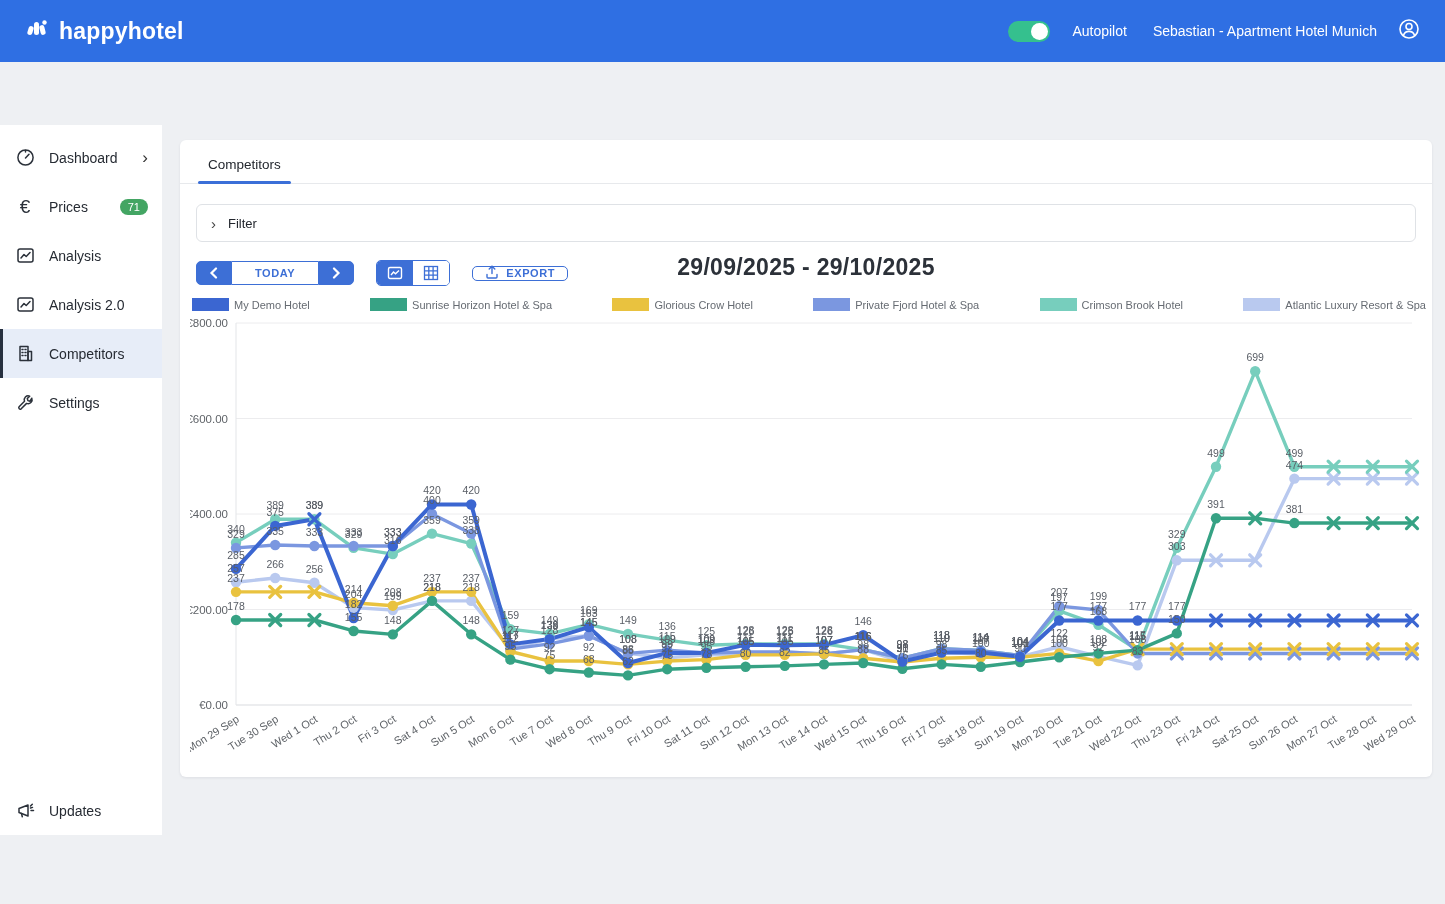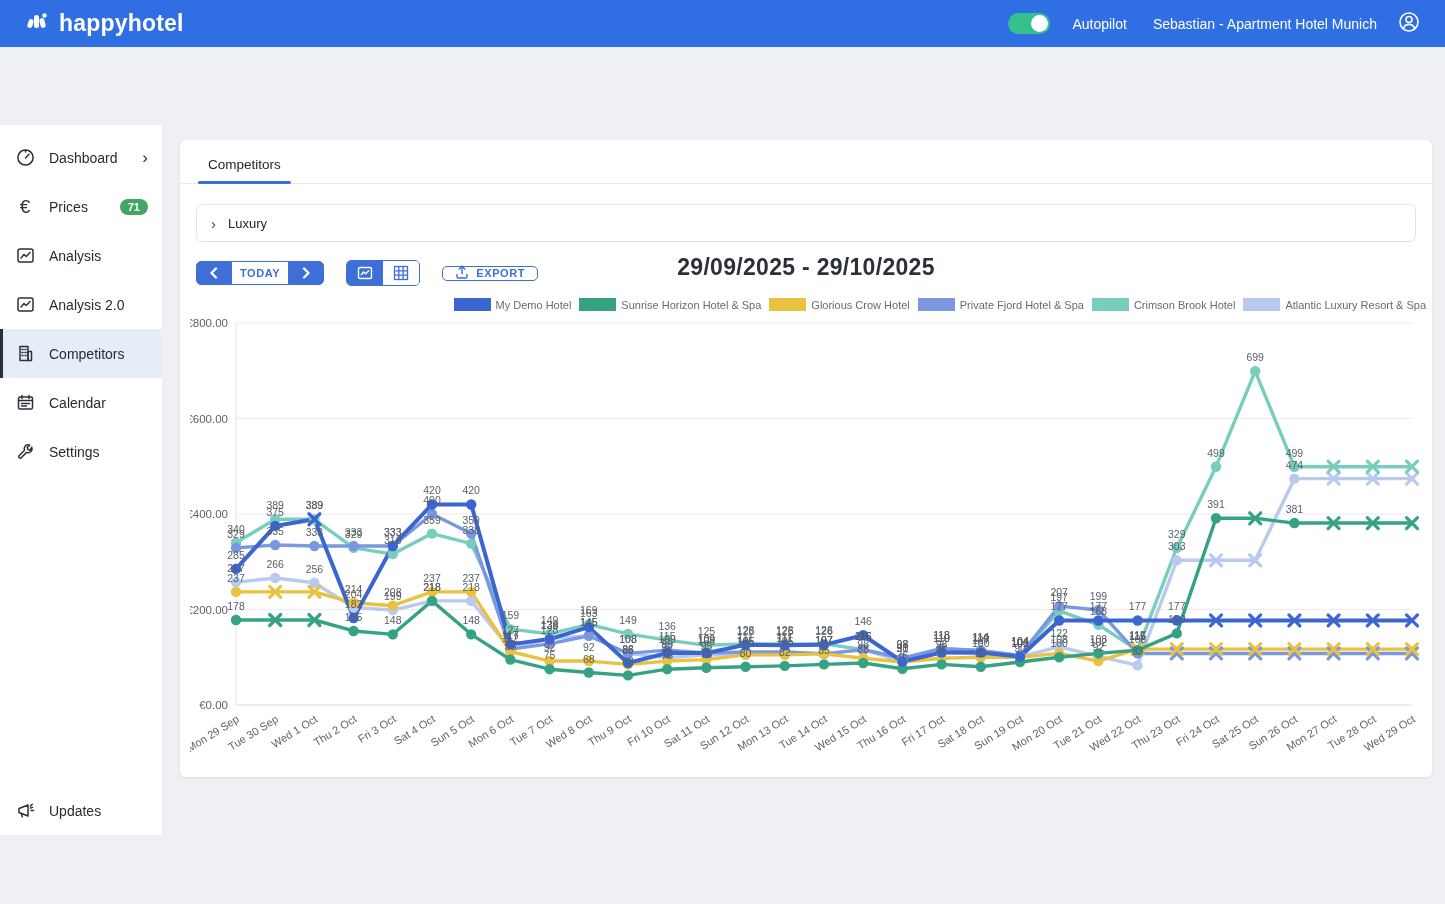--- a/index.html
+++ b/index.html
@@ -1,65 +1,65 @@
 <!DOCTYPE html>
 <html><head>
 <meta charset="utf-8">
 <style>
   * { margin:0; padding:0; box-sizing:border-box; }
   html,body { width:1445px; height:904px; }
   body { font-family:"Liberation Sans", sans-serif; background:#eef0f3; position:relative; overflow:hidden; color:#22262c; }
 
   
-  .topbar { position:absolute; left:0; top:0; width:1445px; height:47px; background:#2f6fe3; display:flex; align-items:center; justify-content:space-between; padding:0 24px; z-index:5; }
+  .topbar { position:absolute; left:0; top:0; width:1445px; height:62px; background:#2f6fe3; display:flex; align-items:center; justify-content:space-between; padding:0 24px; z-index:5; }
   .brand { display:flex; align-items:center; gap:9px; }
   .brand-text { color:#fff; font-size:23px; font-weight:700; letter-spacing:.2px; }
   .topbar-right { display:flex; align-items:center; gap:26px; }
   .autopilot { display:flex; align-items:center; gap:22px;justify-content:space-between; }
   .toggle { width:42px; height:21px; border-radius:11px; background:#35c08e; position:relative; cursor:pointer; }
   .toggle .knob { position:absolute; right:2px; top:2px; width:17px; height:17px; border-radius:50%; background:#fff; }
   .autopilot-label, .account-name { color:#fff; font-size:14px; }
   .account { display:flex; align-items:center; gap:20px; }
 
   
   .sidebar { position:absolute; left:0; top:125px; width:162px; height:710px; background:#fff; display:flex; flex-direction:column; padding-top:8px; }
   .side-item { position:relative; display:flex; align-items:center; gap:13px; height:49px; padding:0 14px; cursor:pointer; color:#262b33; font-size:14px; }
   .side-item .ico { width:22px; height:22px; display:flex; align-items:center; justify-content:center; flex:0 0 22px; }
   .side-item.active { background:#e7edf8; }
   .side-item.active::before { content:""; position:absolute; left:0; top:0; bottom:0; width:3px; background:#27303f; }
   .side-label { flex:1; }
-  .badge { background:#43a563; color:#fff; font-size:11px; font-weight:700; border-radius:9px; padding:2px 8px; }
+  .badge { background:#43a563; color:#fff; font-size:11px; font-weight:400; border-radius:9px; padding:2px 8px; }
   .chev { color:#333; font-size:17px; line-height:1; }
   .side-spacer { flex:1; }
   svg.oicon { stroke:#2b313a; fill:none; stroke-width:1.5; stroke-linecap:round; stroke-linejoin:round; }
 
   
   .card { position:absolute; left:180px; top:140px; width:1252px; height:637px; background:#fff; border-radius:6px; box-shadow:0 1px 3px rgba(20,30,50,.08); }
   .tabs { height:44px; border-bottom:1px solid #e7e9ec; display:flex; align-items:flex-end; padding:0 18px; }
   .tab { font-size:13.5px; color:#23272e; padding:10px 10px 11px; position:relative; cursor:pointer; }
   .tab.active::after { content:""; position:absolute; left:0; right:0; bottom:-1px; height:3px; background:#3b6fd8; border-radius:2px; }
 
   .filterbar { margin:20px 16px 0; height:38px; border:1px solid #dfe2e6; border-radius:6px; display:flex; align-items:center; gap:12px; padding:0 14px; cursor:pointer; }
   .filterbar .fchev { font-size:15px; color:#444; }
   .filterbar .flabel { font-size:13px; color:#23272e; }
 
   .toolbar { margin:16px 16px 0; height:30px; position:relative; display:flex; align-items:center; gap:22px; }
   .navgroup { display:flex; align-items:center; }
   .navbtn { width:36px; height:24px; background:#3d6fd6; border:1px solid #3d6fd6; display:flex; align-items:center; justify-content:center; cursor:pointer; }
   .navbtn.left { border-radius:5px 0 0 5px; }
   .navbtn.right { border-radius:0 5px 5px 0; }
-  .todaybtn { height:24px; background:#fff; border-top:1px solid #3d6fd6; border-bottom:1px solid #3d6fd6; color:#3d6fd6; font-size:11px; font-weight:700; letter-spacing:.6px; padding:0 8px; display:flex; align-items:center; cursor:pointer; }
+  .todaybtn { height:24px; background:#fff; border-top:1px solid #3d6fd6; border-bottom:1px solid #3d6fd6; color:#3d6fd6; font-size:11px; font-weight:700; letter-spacing:.6px; padding:0 23px; display:flex; align-items:center; cursor:pointer; }
   .seg { display:flex; border:1px solid #3d6fd6; border-radius:5px; overflow:hidden; }
   .segbtn { width:36px; height:24px; display:flex; align-items:center; justify-content:center; background:#fff; cursor:pointer; }
   .segbtn.active { background:#3d6fd6; }
   .exportbtn { height:15px; border:1px solid #3d6fd6; border-radius:5px; background:#fff; color:#3d6fd6; display:flex; align-items:center; gap:7px; padding:0 12px; font-size:11px; font-weight:700; letter-spacing:.6px; cursor:pointer; }
   .range-title { position:absolute; left:0; right:0; top:-4px; text-align:center; font-size:23px; font-weight:700; color:#2c3139; letter-spacing:.3px; pointer-events:none; }
 
   .chartwrap { margin:10px 4px 0 10px; }
-  .legend { display:flex; justify-content:flex-end; align-items:center; gap:4px; flex-wrap:nowrap; margin-bottom:2px; }
+  .legend { display:flex; justify-content:space-between; align-items:center; gap:4px; flex-wrap:nowrap; margin-bottom:2px; }
   .legend-item { display:flex; align-items:center; gap:5px; cursor:pointer; padding:0 2px; }
   .legend-swatch { width:37px; height:13px; }
   .legend-label { font-size:11px; color:#666b72; white-space:nowrap; }
 </style>
 </head>
 <body>
 
 <div class="topbar">
   <div class="brand">
     <span>
@@ -135,29 +135,20 @@
           <rect x="5" y="3.5" width="8" height="14"></rect>
           <rect x="13" y="8.5" width="3.5" height="9"></rect>
           <path d="M7 6.5 h1 M10 6.5 h1 M7 9.5 h1 M10 9.5 h1 M7 12.5 h1 M10 12.5 h1"></path>
         </svg>
     </span>
     <span class="side-label">Competitors</span>
   </div>
   <div class="side-item">
     <span class="ico">
       <svg class="oicon" width="21" height="21" viewBox="0 0 21 21">
-          <rect x="3.5" y="5" width="14" height="12" rx="1.5"></rect>
-          <path d="M3.5 8.5 h14 M7 3.5 v3 M14 3.5 v3 M6.5 11.5 h2 M9.5 11.5 h2 M12.5 11.5 h2 M6.5 14 h2 M9.5 14 h2"></path>
-        </svg>
-    </span>
-    <span class="side-label">Calendar</span>
-  </div>
-  <div class="side-item">
-    <span class="ico">
-      <svg class="oicon" width="21" height="21" viewBox="0 0 21 21">
           <path d="M16.8 6.2 a4 4 0 0 1 -5.2 5.2 l-5.4 5.4 a1.5 1.5 0 0 1 -2.1 -2.1 l5.4 -5.4 a4 4 0 0 1 5.2 -5.2 l-2.4 2.4 l0.6 2.1 l2.1 0.6 z"></path>
         </svg>
     </span>
     <span class="side-label">Settings</span>
   </div>
   <div class="side-spacer"></div>
   <div class="side-item">
     <span class="ico">
       <svg class="oicon" width="21" height="21" viewBox="0 0 21 21">
           <path d="M4 12.5 L13 16 L13 5 L4 8.5 z"></path>
@@ -169,21 +160,21 @@
   </div>
 </div>
 
 <div class="card">
   <div class="tabs">
     <div class="tab active">Competitors</div>
   </div>
 
   <div class="filterbar">
     <span class="fchev">›</span>
-    <span class="flabel">Luxury</span>
+    <span class="flabel">Filter</span>
   </div>
 
   <div class="toolbar">
     <div class="navgroup">
       <div class="navbtn left">
         <svg width="10" height="12" viewBox="0 0 10 12" fill="none" stroke="#fff" stroke-width="2.2" stroke-linecap="round">
             <path d="M7 1.5 L2.5 6 L7 10.5"></path>
           </svg>
       </div>
       <div class="todaybtn">TODAY</div>

